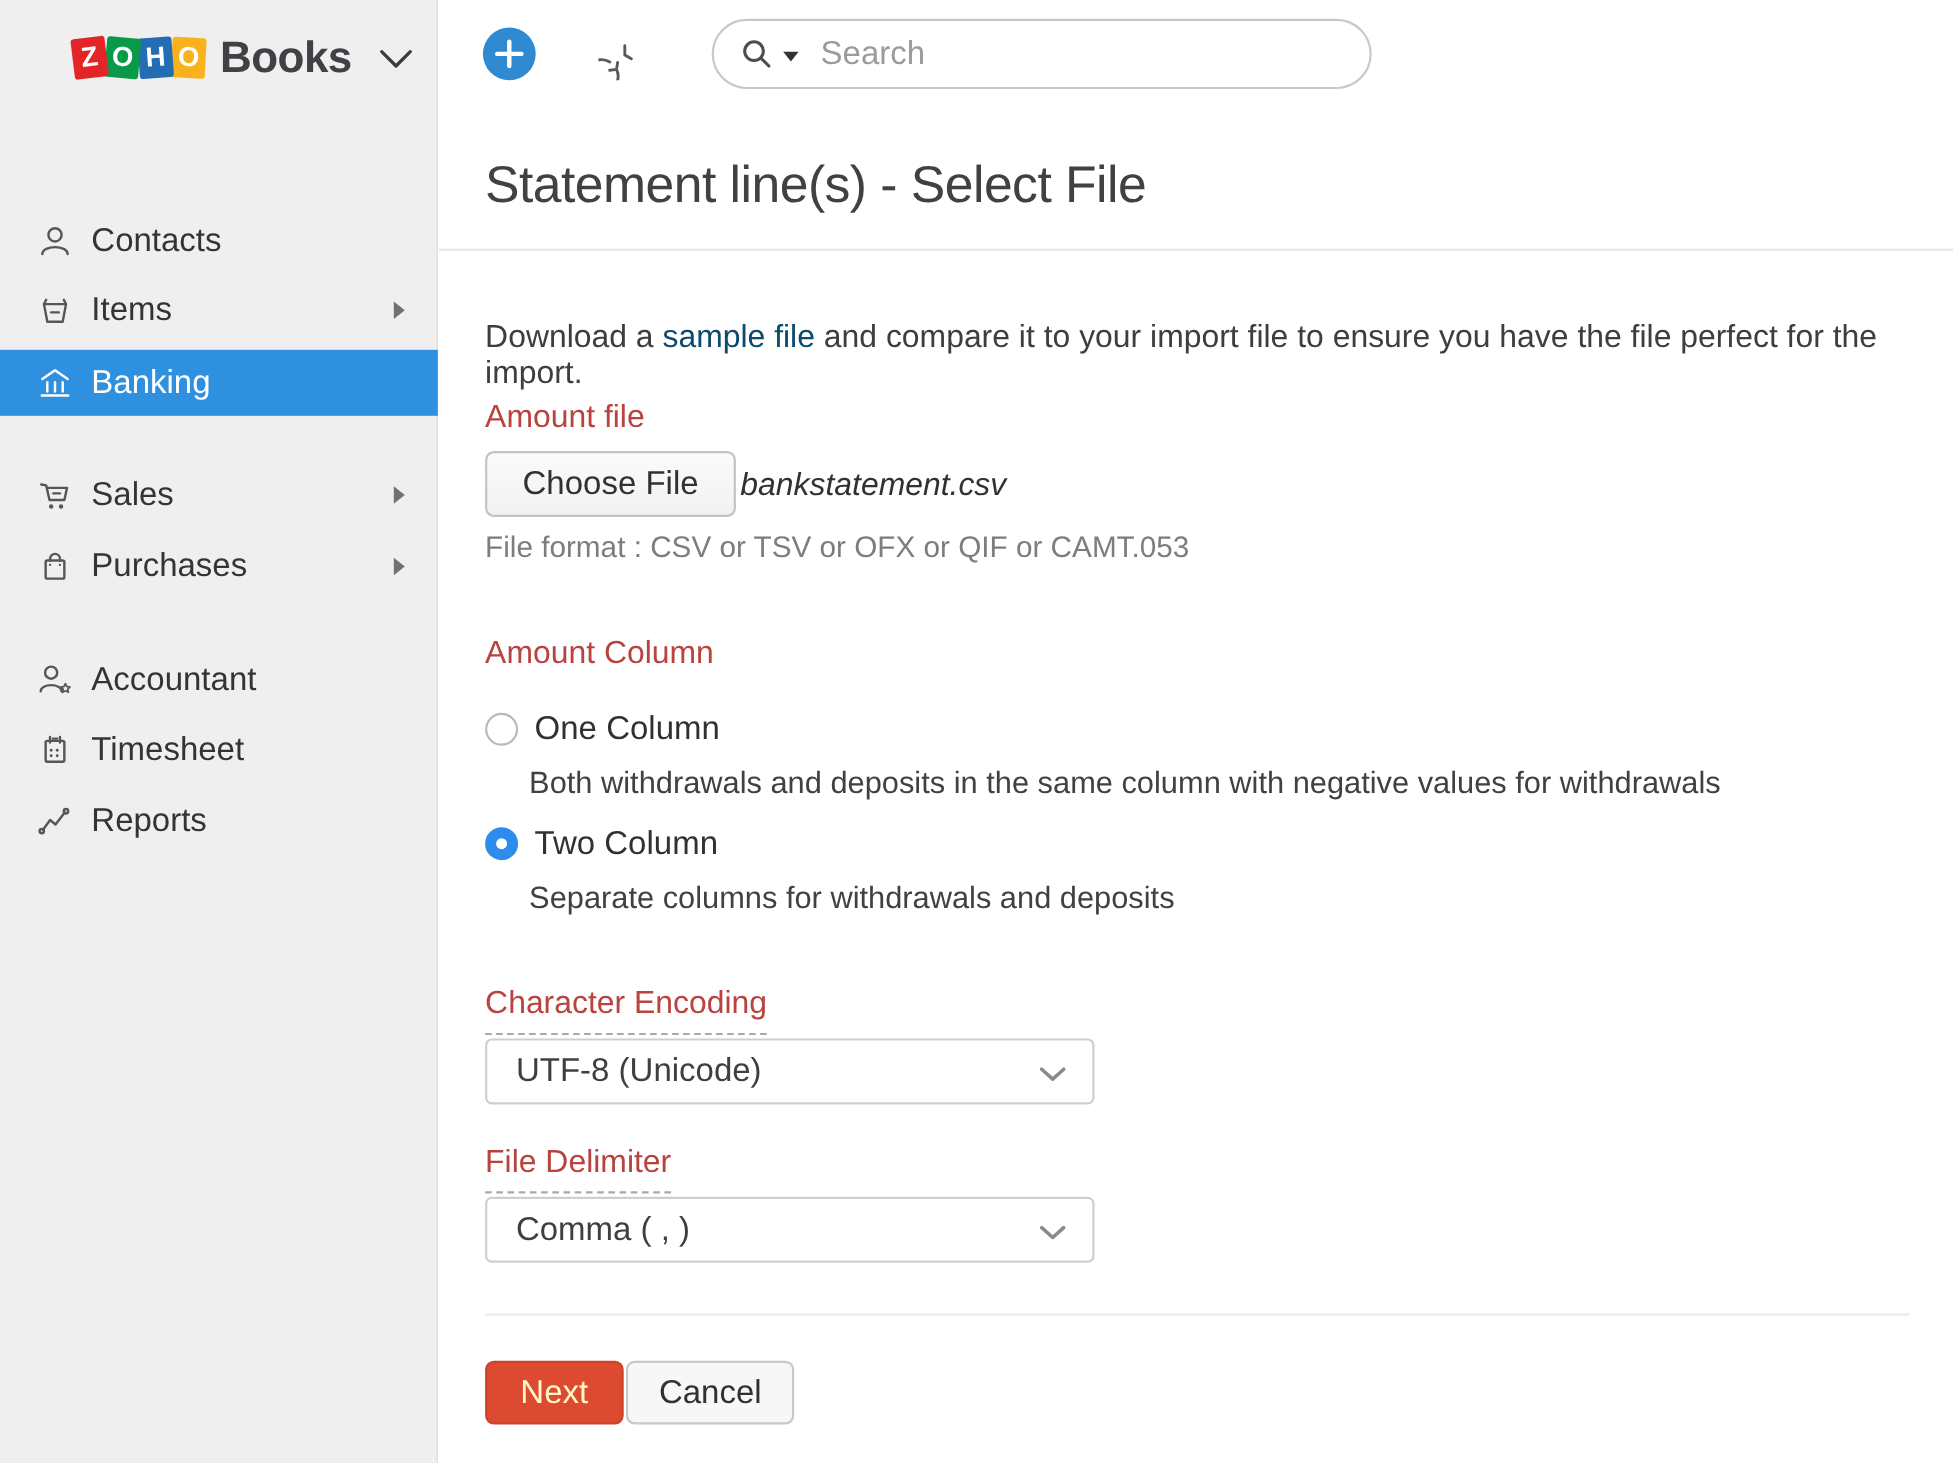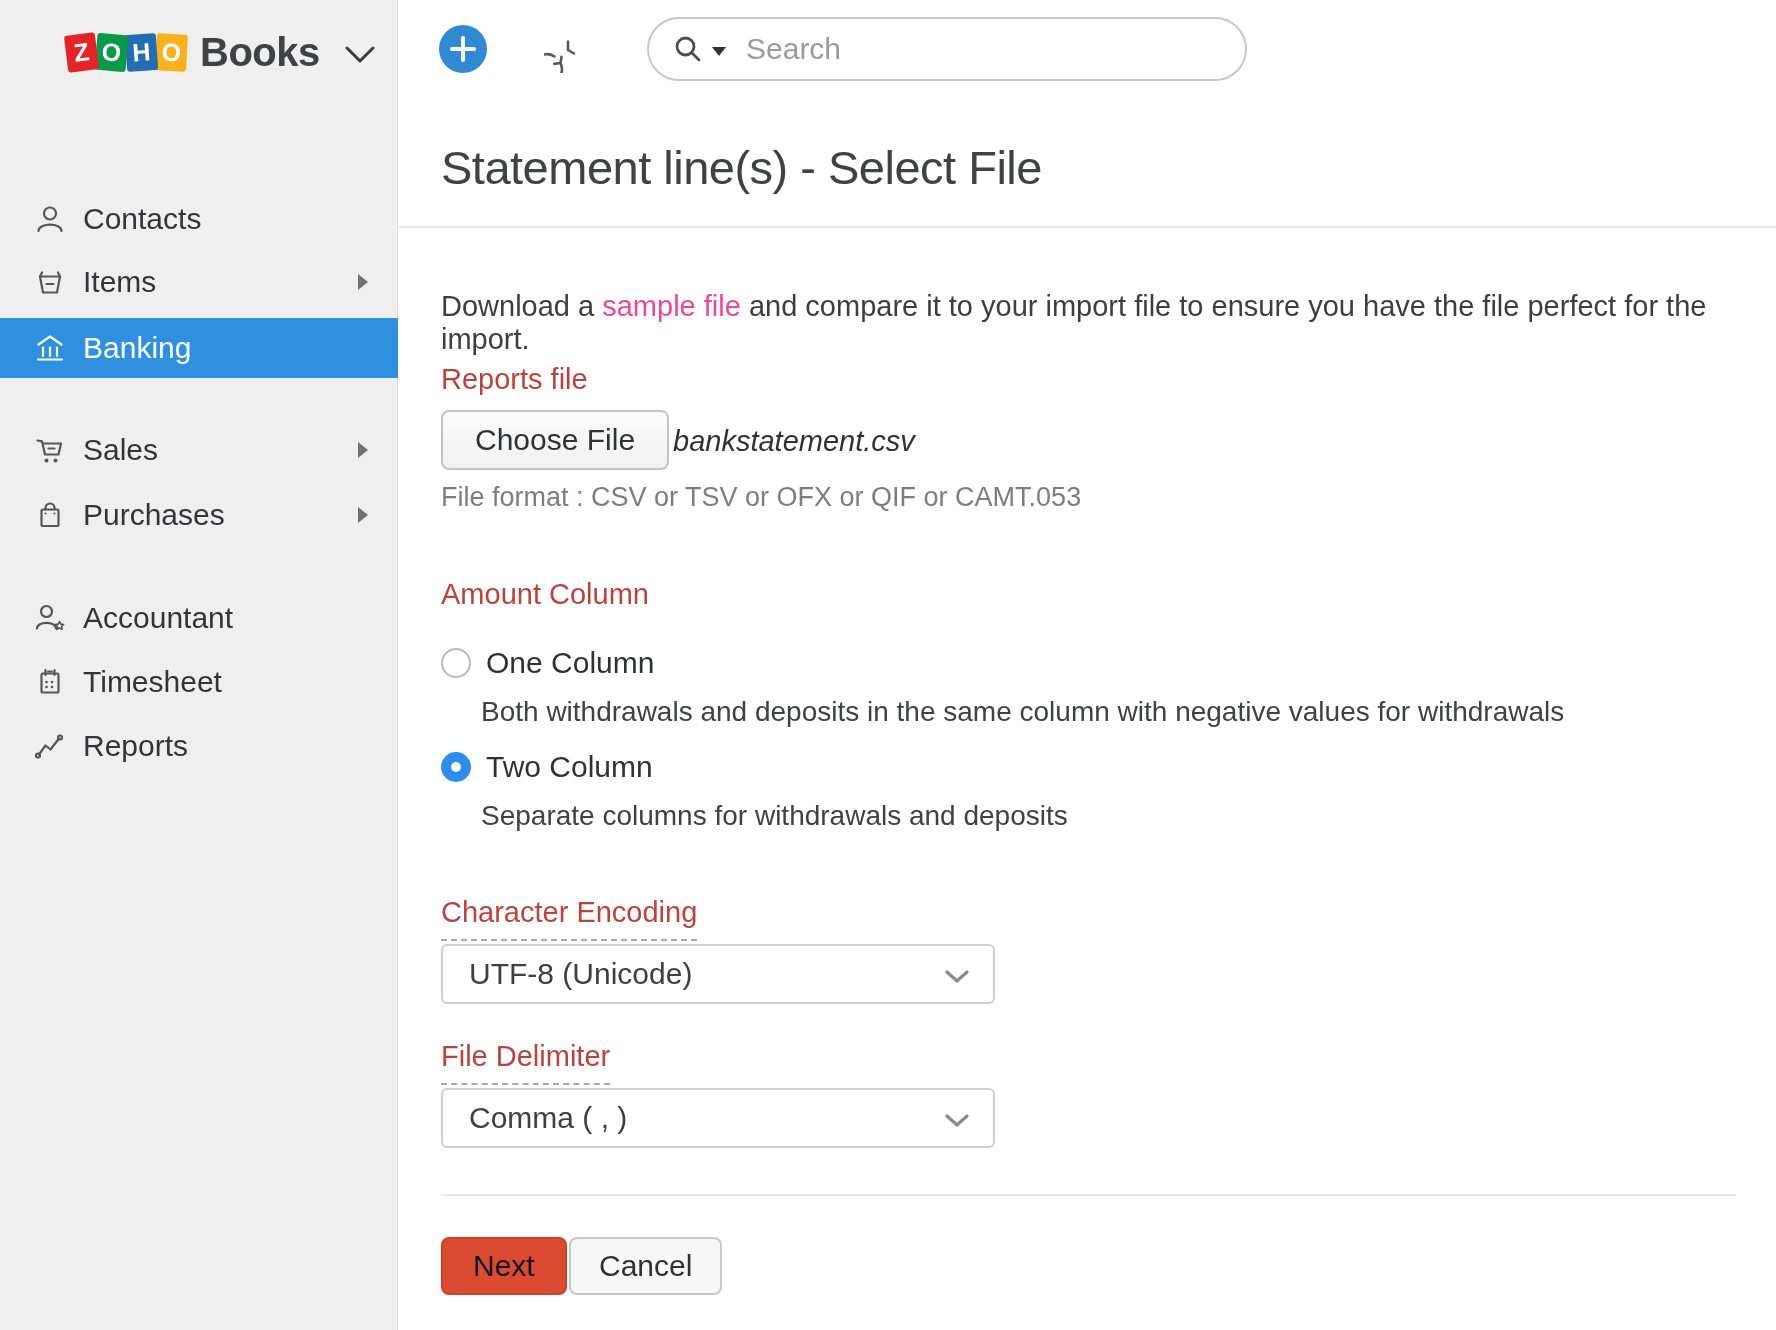--- a/index.html
+++ b/index.html
@@ -66,21 +66,21 @@
     font-family: "Liberation Sans", "DejaVu Sans", sans-serif;
   }
   .search-input::placeholder { color: #9b9b9b; }
 
   
   .main { position: absolute; left: 399px; top: 100px; width: 1377px; height: 1230px; background: #fff; }
   .page-title { position: absolute; left: 42px; top: 40px; font-size: 47px; font-weight: 300; color: #3f4143; letter-spacing: -0.5px; }
   .title-divider { position: absolute; left: 0; top: 126px; width: 1377px; height: 2px; background: #e7e7e7; }
 
   .intro { position: absolute; left: 42px; top: 190px; font-size: 29px; color: #3c3e40; }
-  .link { color: #ec4899; cursor: pointer; }
+  .link { color: #0c4a6e; cursor: pointer; }
 
   .field-label { font-size: 29px; color: #b8433f; }
   .upload-label { position: absolute; left: 42px; top: 263px; }
 
   .choose-btn {
     position: absolute; left: 42px; top: 310px; height: 60px; line-height: 56px;
     padding: 0 32px; background: linear-gradient(#fbfbfb, #f1f1f1);
     border: 2px solid #c3c3c3; border-radius: 8px; font-size: 30px; color: #2f3133; cursor: pointer;
   }
   .file-name { position: absolute; left: 274px; top: 325px; font-size: 29px; color: #2f3133; font-style: italic; }
@@ -115,21 +115,21 @@
     display: flex; align-items: center;
   }
   .select-encoding { top: 844px; }
   .select-delimiter { top: 988px; }
   .select-value { margin-left: 26px; font-size: 30px; color: #3d3f41; text-align: center; }
   .select-chevron { position: absolute; right: 24px; top: 24px; }
 
   .bottom-divider { position: absolute; left: 42px; top: 1094px; width: 1295px; height: 2px; background: #e9e9e9; }
 
   .btn { position: absolute; top: 1137px; height: 58px; line-height: 54px; border-radius: 8px; font-size: 30px; cursor: pointer; }
-  .btn-next { left: 42px; padding: 0 30px; background: #dc4a31; border: 2px solid #d04228; color: #0f172a; }
+  .btn-next { left: 42px; padding: 0 30px; background: #dc4a31; border: 2px solid #d04228; color: #fef9c3; }
   .btn-cancel { left: 170px; padding: 0 28px; background: #f7f7f7; border: 2px solid #c8c8c8; color: #2f3133; }
 </style>
 </head>
 <body>
 
 <div class="screen">
 
   <div class="sidebar">
 
     <div class="logo">
@@ -258,21 +258,21 @@
 
   <div class="main">
 
     <div class="page-title">Statement line(s) - Select File</div>
     <div class="title-divider"></div>
 
     <div class="intro">
       <span>Download a </span><span class="link">sample file</span><span> and compare it to your import file to ensure you have the file perfect for the import.</span>
     </div>
 
-    <div class="field-label upload-label">Reports file</div>
+    <div class="field-label upload-label">Amount file</div>
     <div class="choose-btn">Choose File</div>
     <div class="file-name">bankstatement.csv</div>
     <div class="format-note">File format : CSV or TSV or OFX or QIF or CAMT.053</div>
 
     <div class="field-label amount-label">Amount Column</div>
 
     <div class="radio-row row-one">
       <span class="radio-circle"></span>
       <span class="radio-label">One Column</span>
     </div>

